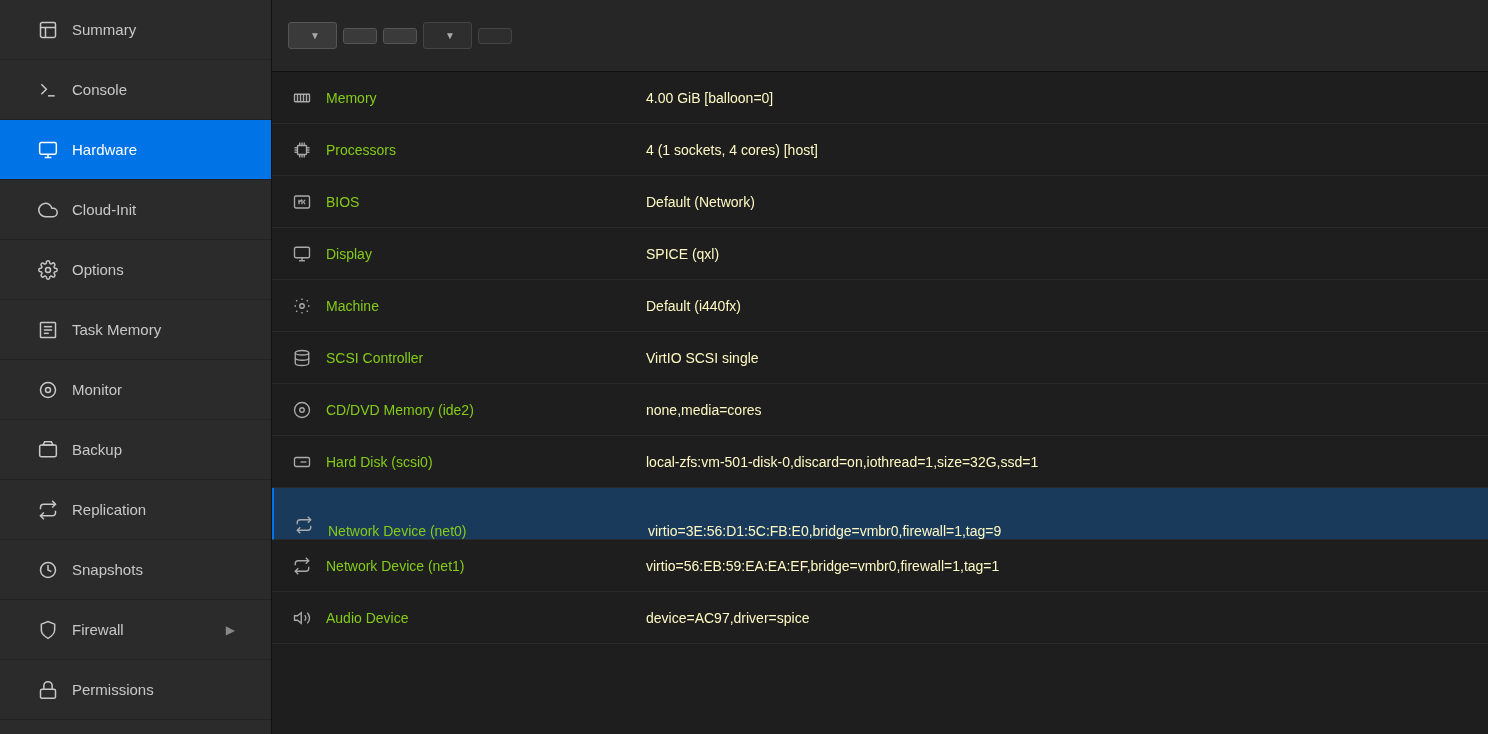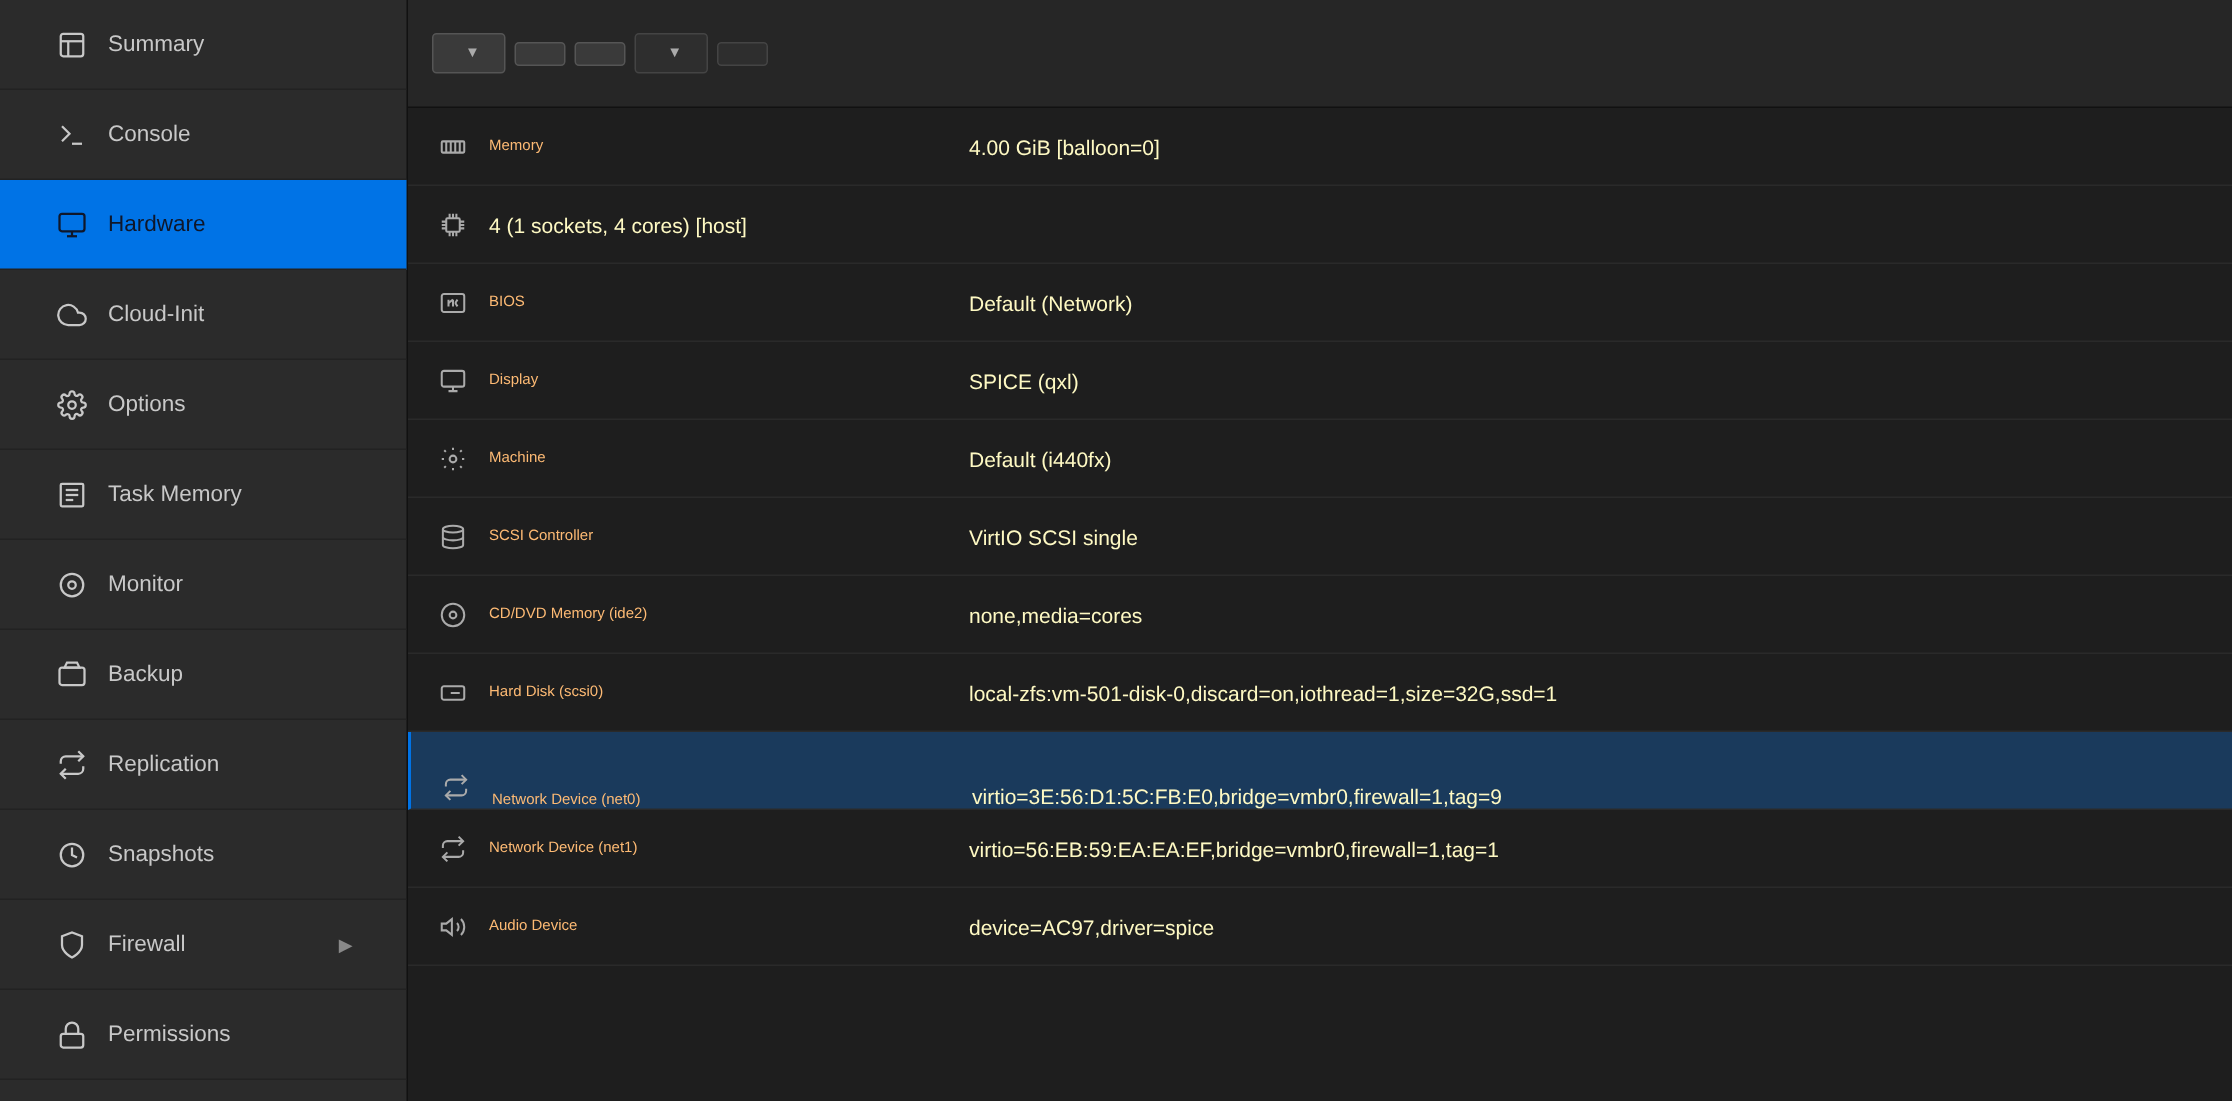--- a/index.html
+++ b/index.html
@@ -30,21 +30,21 @@
       gap: 12px;
       padding: 0 36px;
       height: 60px;
       cursor: pointer;
       color: #c8c8c8;
       border-bottom: 1px solid #222;
       transition: background 0.1s;
     }
     .sidebar-item.active {
       background: #0073e6;
-      color: #0f172a;
+      color: #ffffff;
     }
     .sidebar-item .icon {
       width: 24px;
       height: 24px;
       display: flex;
       align-items: center;
       justify-content: center;
       font-size: 18px;
       flex-shrink: 0;
     }
@@ -124,22 +124,22 @@
       display: flex;
       align-items: center;
       justify-content: center;
       font-size: 16px;
       color: #aaa;
       flex-shrink: 0;
       margin-right: 10px;
     }
     .hw-row .row-name {
       width: 320px;
-      color: #fdba74;
-      font-size: 10px;
+      color: #84cc16;
+      font-size: 14px;
     }
     .hw-row .row-value {
       flex: 1;
       color: #fef9c3;
       font-size: 14px;
     }
 
     
     .hw-table::-webkit-scrollbar {
       width: 8px;
@@ -316,20 +316,21 @@
             <line x1="12" y1="18" x2="12" y2="22"></line>
             <line x1="15" y1="18" x2="15" y2="22"></line>
             <line x1="2" y1="9" x2="6" y2="9"></line>
             <line x1="2" y1="12" x2="6" y2="12"></line>
             <line x1="2" y1="15" x2="6" y2="15"></line>
             <line x1="18" y1="9" x2="22" y2="9"></line>
             <line x1="18" y1="12" x2="22" y2="12"></line>
             <line x1="18" y1="15" x2="22" y2="15"></line>
           </svg>
         </div>
+        <div class="row-name">Processors</div>
         <div class="row-value">4 (1 sockets, 4 cores) [host]</div>
       </div>
       <div class="hw-row">
         <div class="row-icon">
           <svg width="18" height="18" viewBox="0 0 24 24" fill="none" stroke="#aaa" stroke-width="1.8">
             <rect x="2" y="4" width="20" height="16" rx="2"></rect>
             <line x1="8" y1="9" x2="8" y2="15"></line>
             <line x1="8" y1="12" x2="12" y2="9"></line>
             <line x1="12" y1="9" x2="12" y2="15"></line>
             <line x1="16" y1="9" x2="14" y2="12"></line>

